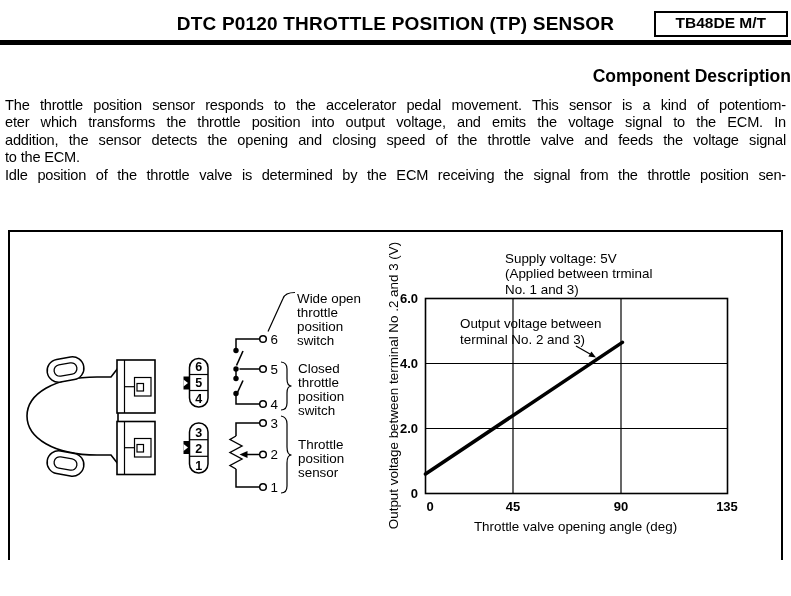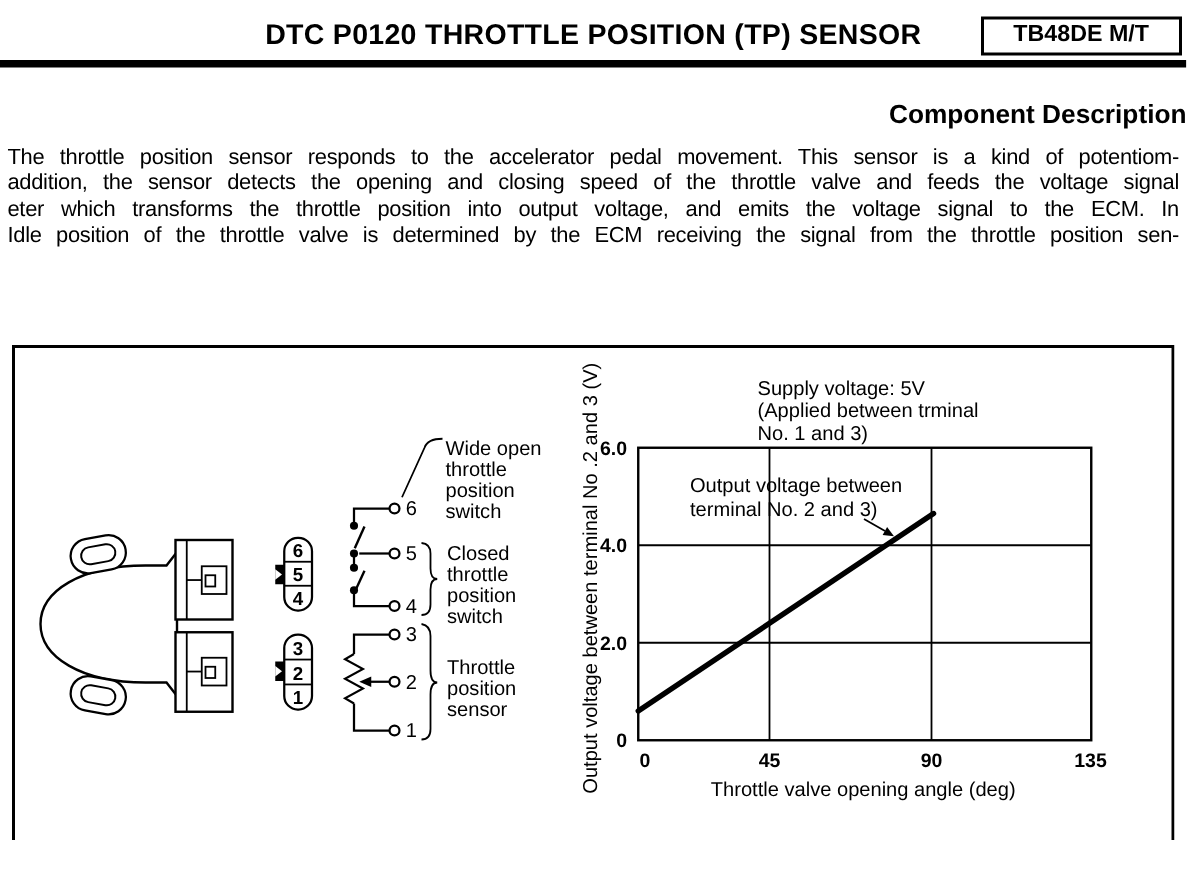--- a/index.html
+++ b/index.html
@@ -31,22 +31,23 @@
 <div class="page">
 
   <div class="doc-title">DTC P0120 THROTTLE POSITION (TP) SENSOR</div>
   <div class="badge">TB48DE M/T</div>
   <div class="rule"></div>
 
   <div class="heading">Component Description</div>
 
   <div class="body-text">
     <div class="jline">The throttle position sensor responds to the accelerator pedal movement. This sensor is a kind of potentiom-</div>
+    <div class="jline">eter which transforms the throttle position into output voltage, and emits the voltage signal to the ECM. In</div>
     <div class="jline">addition, the sensor detects the opening and closing speed of the throttle valve and feeds the voltage signal</div>
-    <div class="jline">eter which transforms the throttle position into output voltage, and emits the voltage signal to the ECM. In</div>
+    <div class="jlast">to the ECM.</div>
     <div class="jline">Idle position of the throttle valve is determined by the ECM receiving the signal from the throttle position sen-</div>
   </div>
 
   <svg class="figure-svg" width="775" height="356" viewBox="8 230 775 356">
 
     <rect x="9" y="231" width="773" height="354" fill="none" stroke="#000" stroke-width="2"></rect>
 
     <g stroke="#000" fill="#fff">
       <path d="M118,368 L111,377 L97,377 C54,377 27,394 27,416 C27,438 54,455 97,455 L111,455 L118,464 Z" stroke-width="1.6"></path>
       <g transform="rotate(-10 65.5 369.5)">

